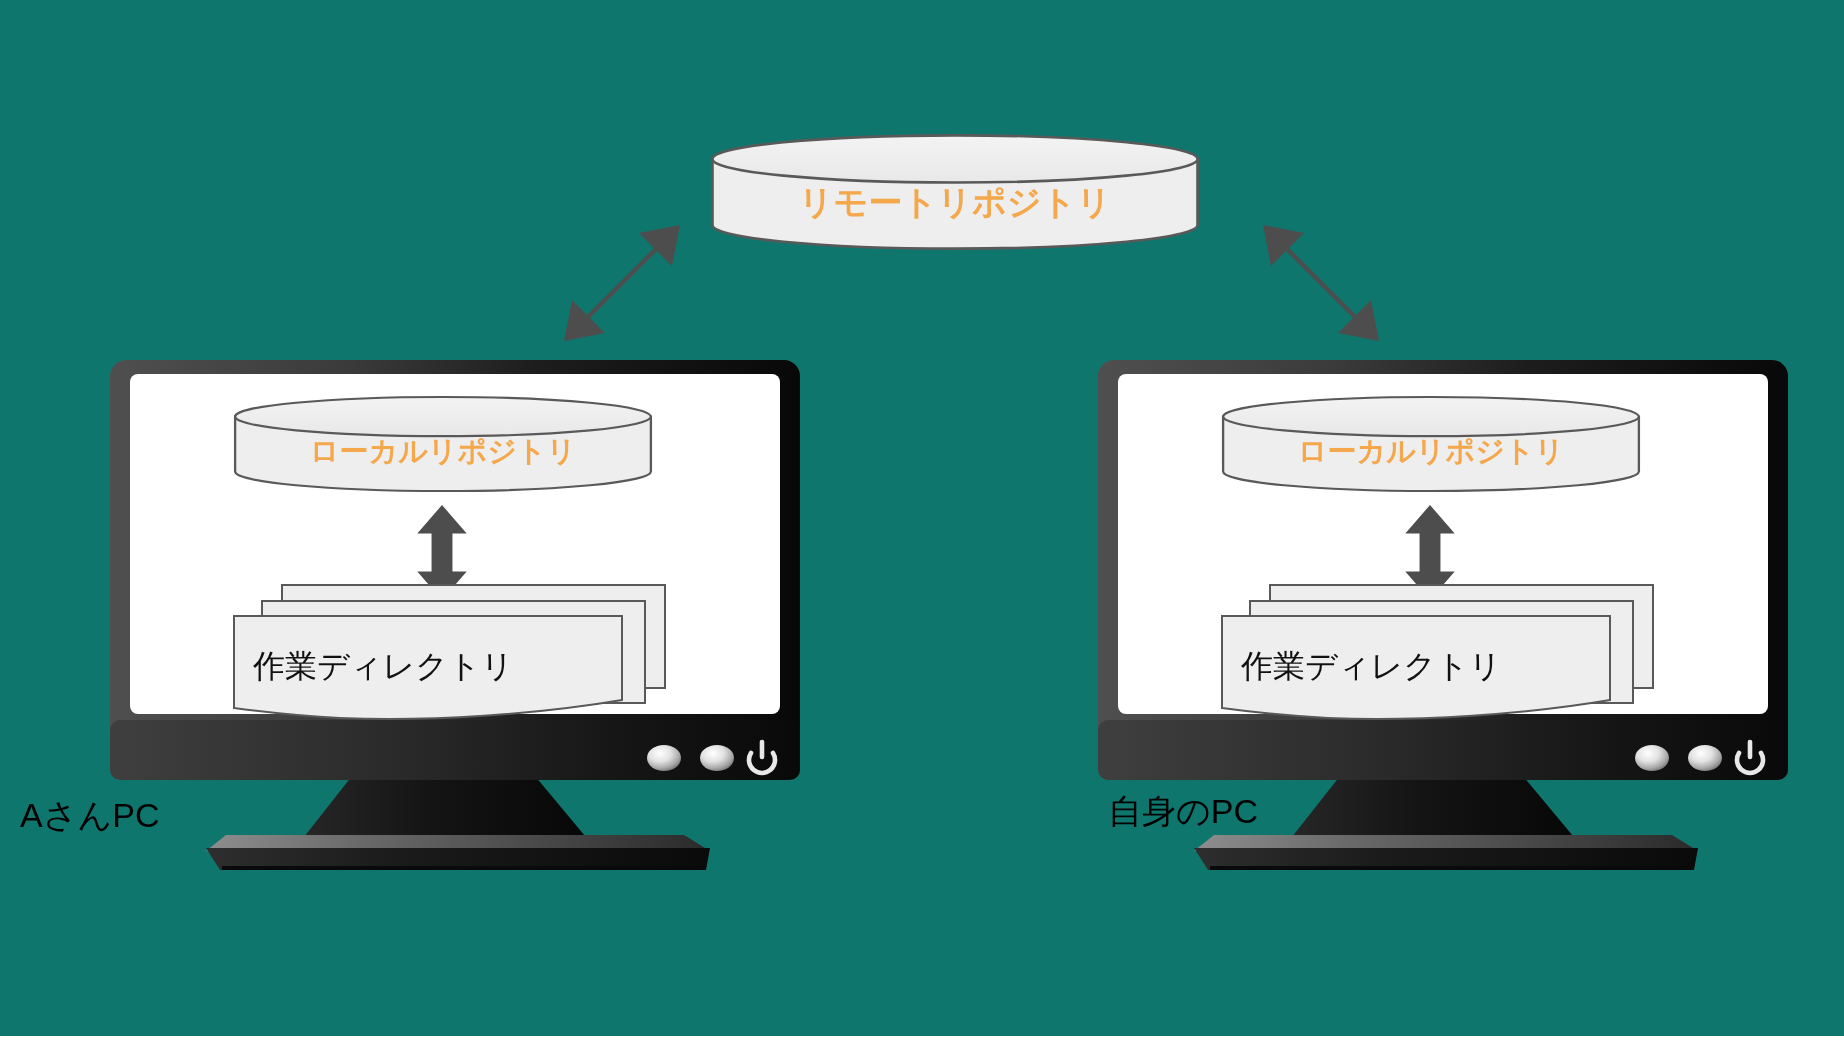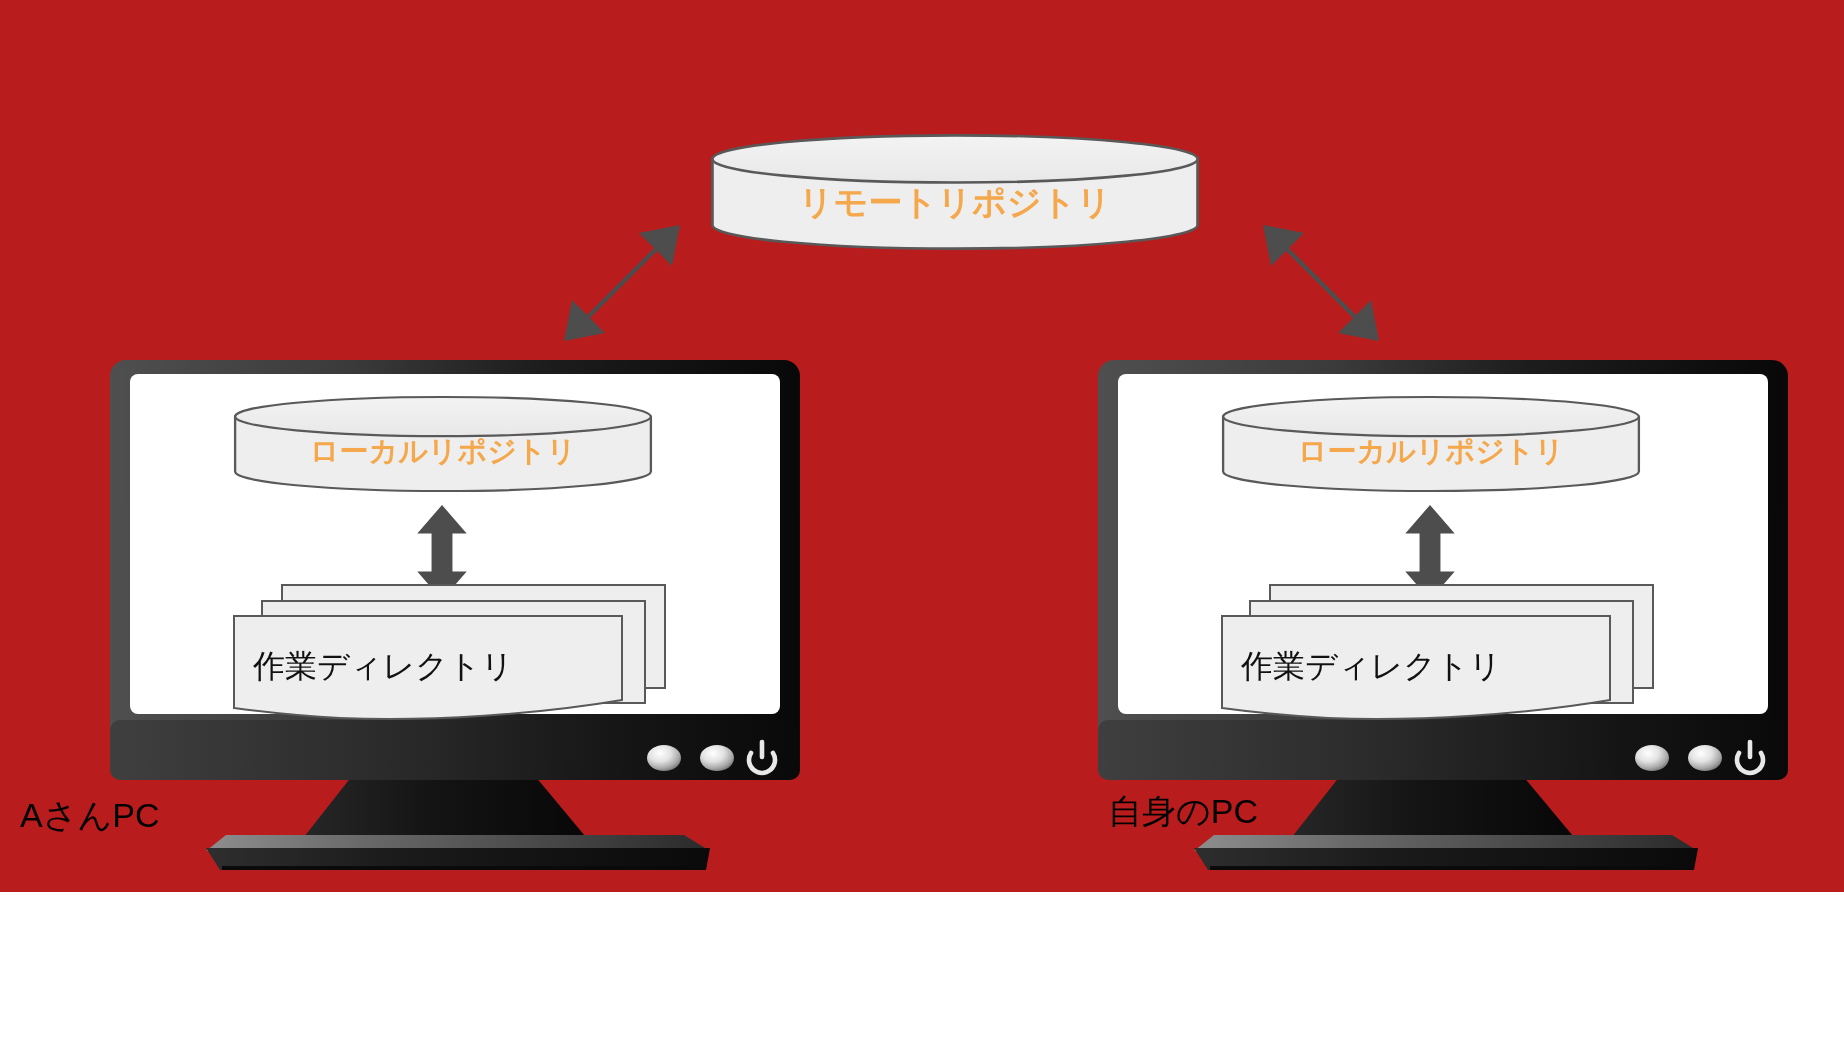--- a/index.html
+++ b/index.html
@@ -7,22 +7,22 @@
     margin: 0;
     padding: 0;
     background: #ffffff;
   }
   body {
     font-family: "Liberation Sans", "DejaVu Sans", sans-serif;
   }
   #stage {
     position: relative;
     width: 1844px;
-    height: 892px;
-    background: #b91c1c;
+    height: 1036px;
+    background: #0f766e;
     overflow: hidden;
   }
   #diagram-svg {
     position: absolute;
     left: 0;
     top: 0;
     width: 1844px;
     height: 1048px;
     display: block;
   }

